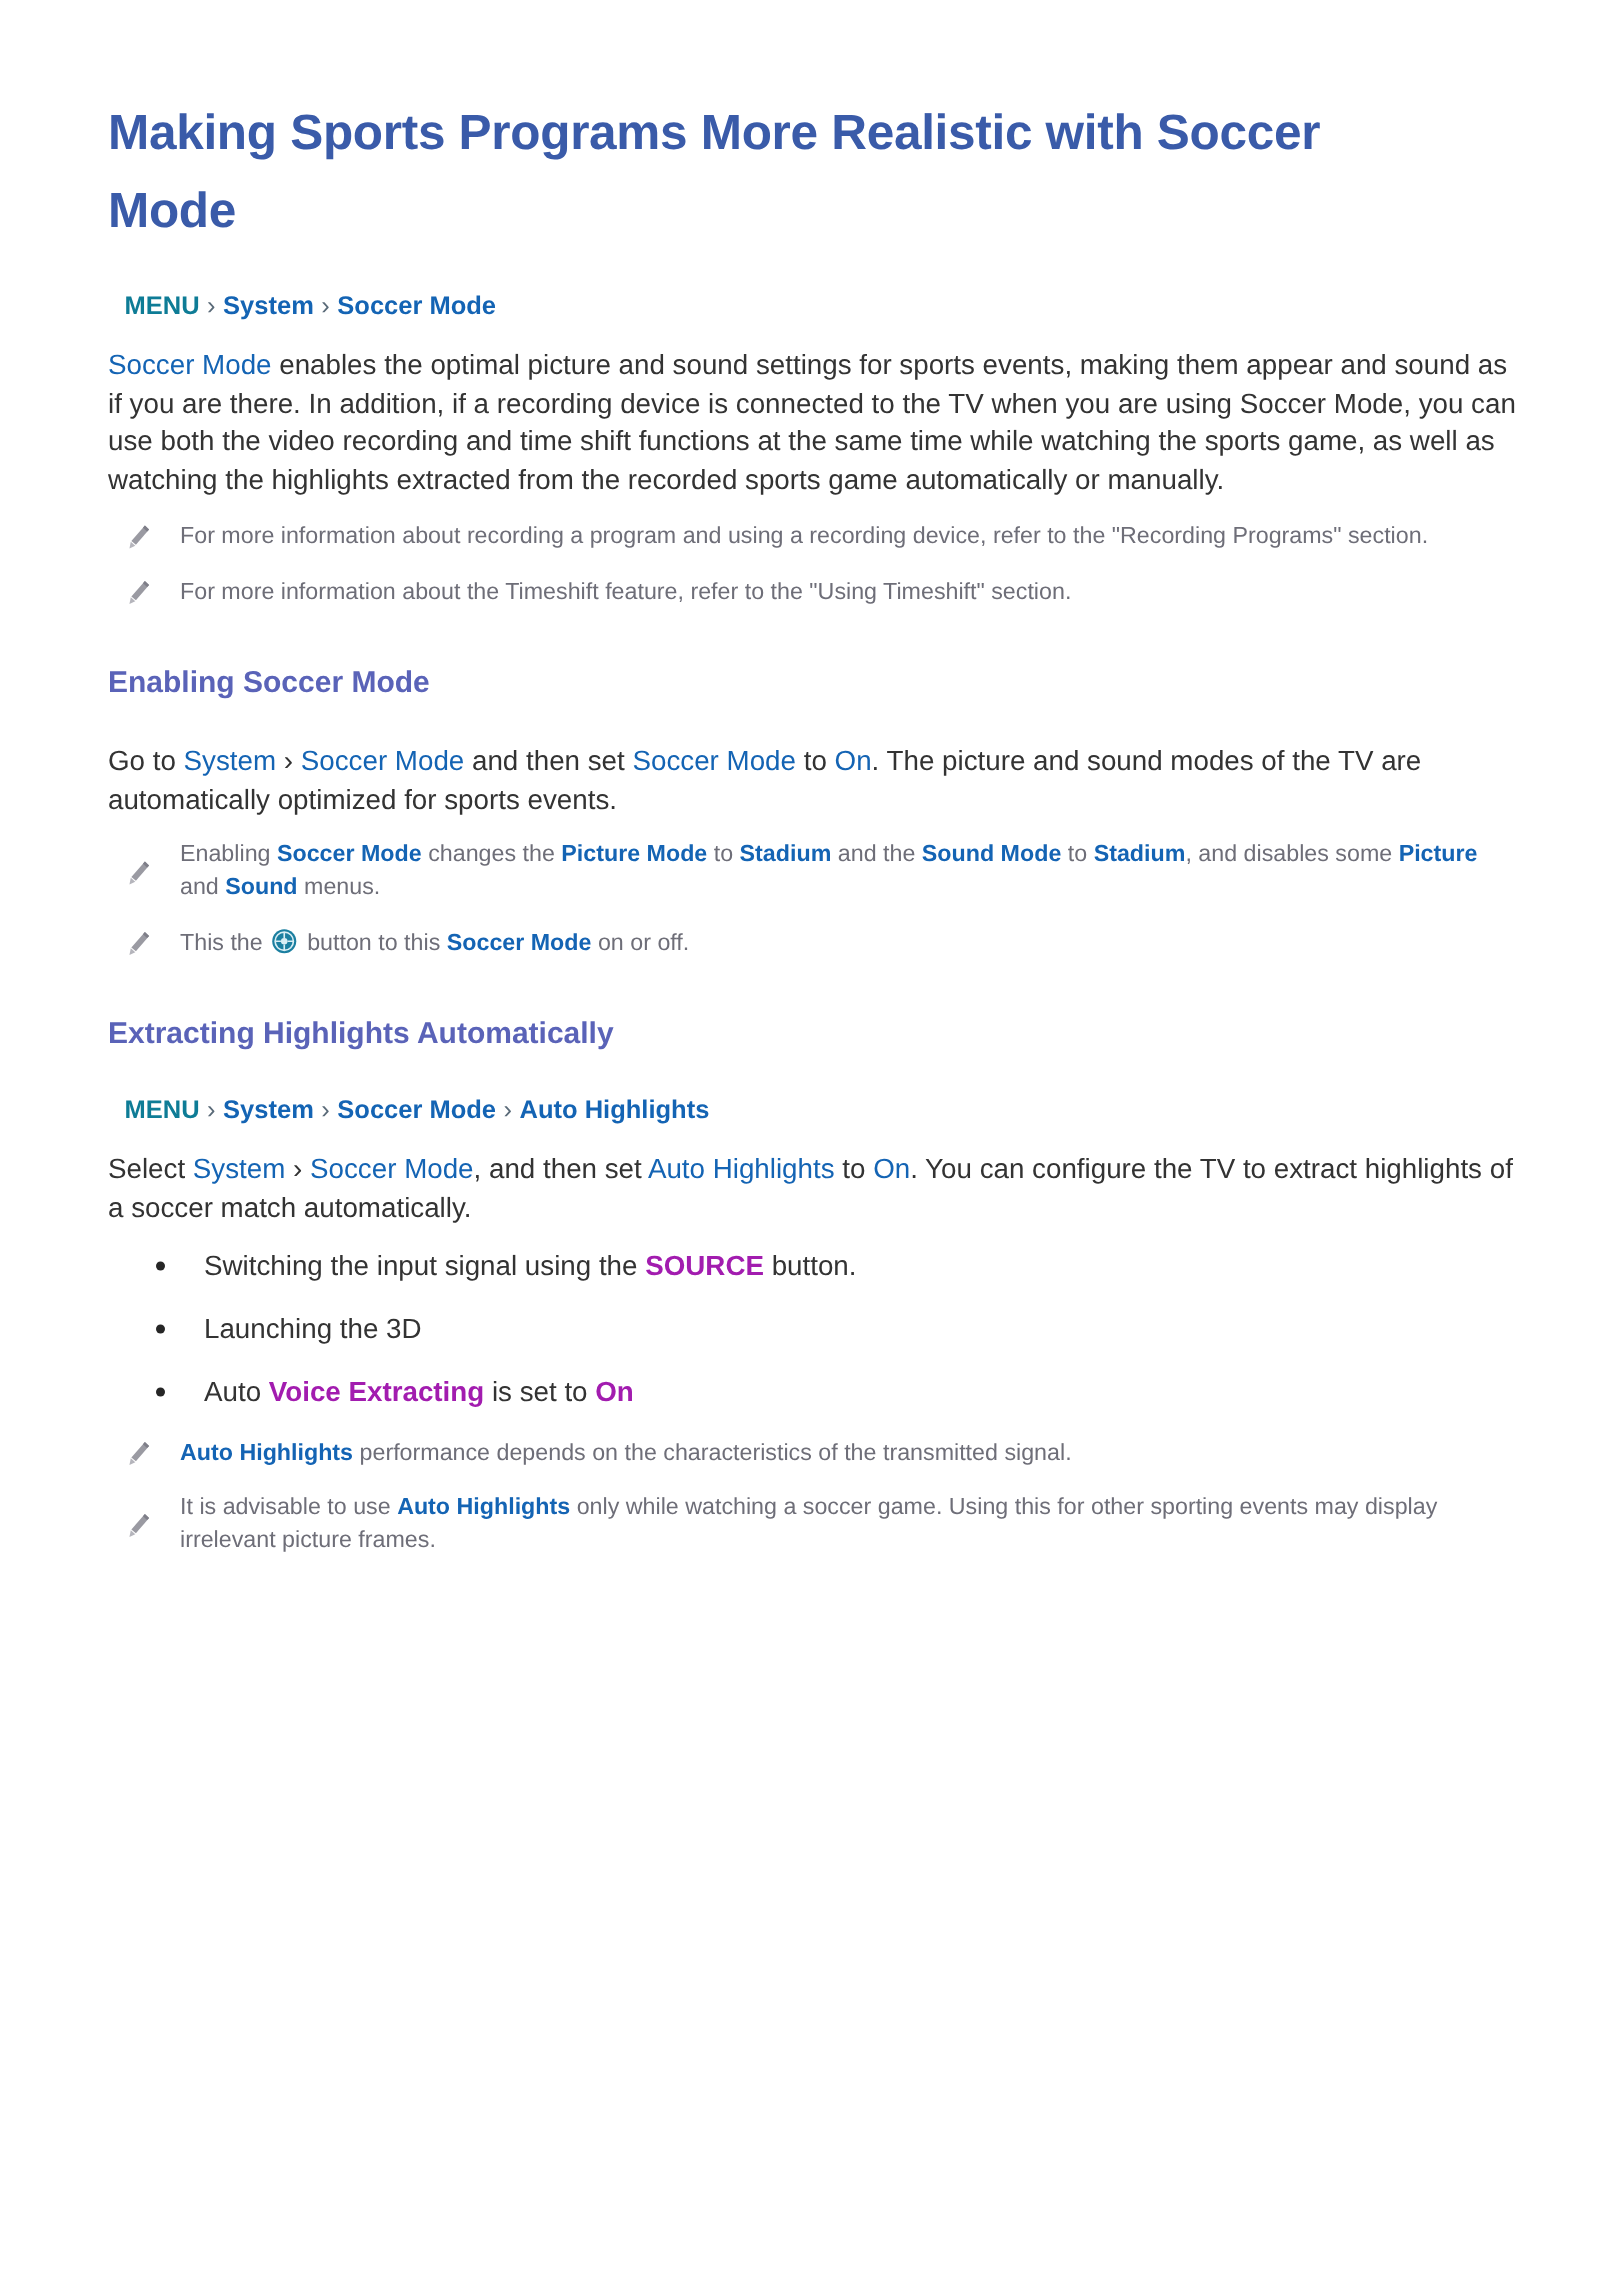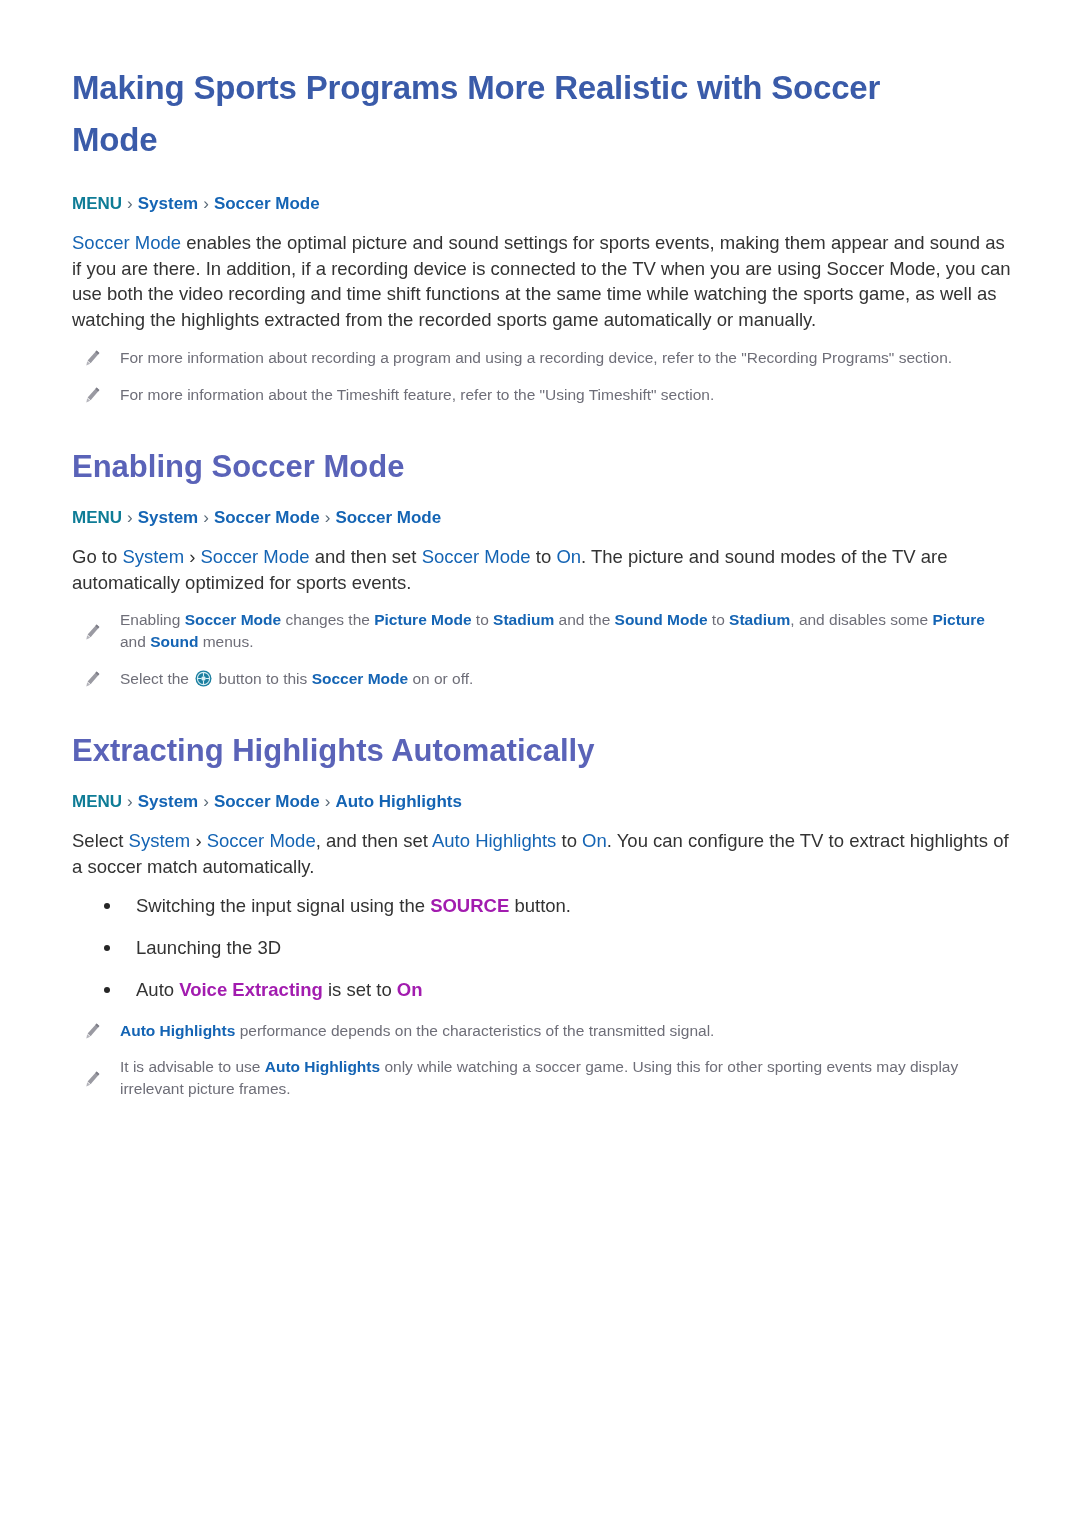--- a/index.html
+++ b/index.html
@@ -38,33 +38,33 @@
     line-height: 52px;
     font-weight: bold;
     color: #3a5ba9;
     letter-spacing: -0.2px;
     margin: 0 0 26px 0;
     max-width: 890px;
   }
 
   
   .section-heading {
-    font-size: 31px;
+    font-size: 20px;
     line-height: 34px;
     font-weight: bold;
     color: #5a63b8;
-    margin: 44px 0 22px 0;
+    margin: 32px 0 22px 0;
   }
 
   
   .breadcrumb {
     font-size: 17px;
     line-height: 24px;
     font-weight: bold;
-    margin: 0 0 14px 0;
+    margin: 0 0 14px 11px;
     white-space: nowrap;
   }
   .crumb-menu { color: #0e7c96; }
   .crumb-item { color: #1464b4; }
   .crumb-sep {
     color: #5a6a78;
     font-weight: normal;
     padding: 0 5px;
   }
 
@@ -180,23 +180,20 @@
               <path d="M3.2 12.2 L6.2 14.8 L2.3 16.6 Z" fill="#b5b5bc"></path>
               <path d="M12.6 1.4 L15.4 4.0 L14.1 5.4 L11.3 2.9 Z" fill="#7e7e88"></path>
             </g>
           </svg>
       </span>
       <span class="note-text">For more information about the Timeshift feature, refer to the "Using Timeshift" section.</span>
     </div>
 
     <h2 class="section-heading">Enabling Soccer Mode</h2>
 
-    <div class="breadcrumb">
-      <span class="crumb-menu">MENU</span><span class="crumb-sep">›</span><span class="crumb-item">System</span><span class="crumb-sep">›</span><span class="crumb-item">Soccer Mode</span><span class="crumb-sep">›</span><span class="crumb-item">Soccer Mode</span>
-    </div>
 
     <p class="para"><span>Go to </span><span class="lnk">System</span><span> › </span><span class="lnk">Soccer Mode</span><span> and then set </span><span class="lnk">Soccer Mode</span><span> to </span><span class="lnk">On</span><span>. The picture and sound modes of the TV are automatically optimized for sports events.</span></p>
 
     <div class="note">
       <span class="note-icon">
         <svg width="18" height="20" viewBox="0 0 18 20">
             <g fill="#9a9aa2">
               <path d="M12.6 1.4 L15.4 4.0 L6.6 14.2 L3.6 11.6 Z"></path>
               <path d="M3.2 12.2 L6.2 14.8 L2.3 16.6 Z" fill="#b5b5bc"></path>
               <path d="M12.6 1.4 L15.4 4.0 L14.1 5.4 L11.3 2.9 Z" fill="#7e7e88"></path>
@@ -209,21 +206,21 @@
     <div class="note">
       <span class="note-icon">
         <svg width="18" height="20" viewBox="0 0 18 20">
             <g fill="#9a9aa2">
               <path d="M12.6 1.4 L15.4 4.0 L6.6 14.2 L3.6 11.6 Z"></path>
               <path d="M3.2 12.2 L6.2 14.8 L2.3 16.6 Z" fill="#b5b5bc"></path>
               <path d="M12.6 1.4 L15.4 4.0 L14.1 5.4 L11.3 2.9 Z" fill="#7e7e88"></path>
             </g>
           </svg>
       </span>
-      <span class="note-text"><span>Select the </span><span class="ball-icon"><svg width="17" height="17" viewBox="0 0 17 17">
+      <span class="note-text"><span>This the </span><span class="ball-icon"><svg width="17" height="17" viewBox="0 0 17 17">
               <circle cx="8.5" cy="8.5" r="8" fill="#1b7fa0"></circle>
               <circle cx="8.5" cy="8.5" r="6.1" fill="none" stroke="#d8eef4" stroke-width="1.1"></circle>
               <circle cx="8.5" cy="8.5" r="2.2" fill="#d8eef4"></circle>
               <path d="M8.5 2.4 L8.5 6.3 M8.5 10.7 L8.5 14.6 M2.4 8.5 L6.3 8.5 M10.7 8.5 L14.6 8.5" stroke="#d8eef4" stroke-width="1.1"></path>
             </svg></span><span> button to this </span><span class="lnk-n">Soccer Mode</span><span> on or off.</span></span>
     </div>
 
     <h2 class="section-heading">Extracting Highlights Automatically</h2>
 
     <div class="breadcrumb">

